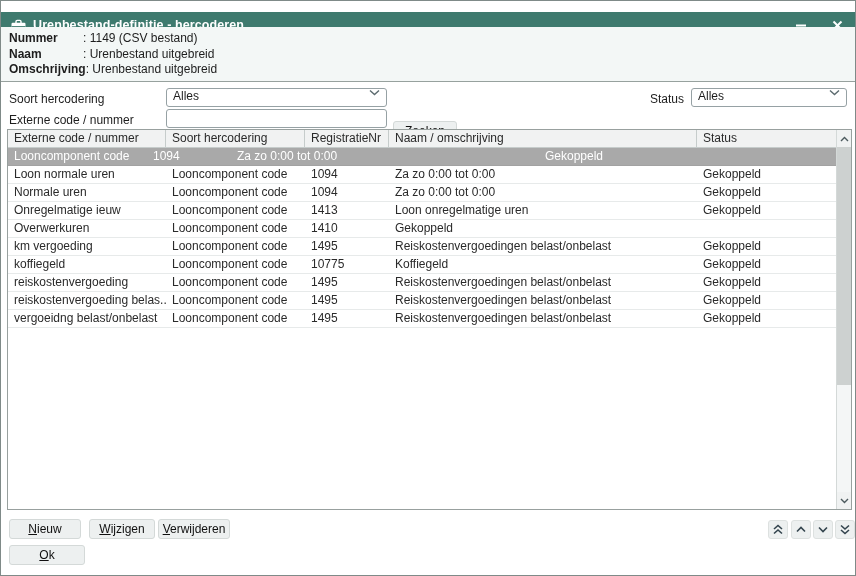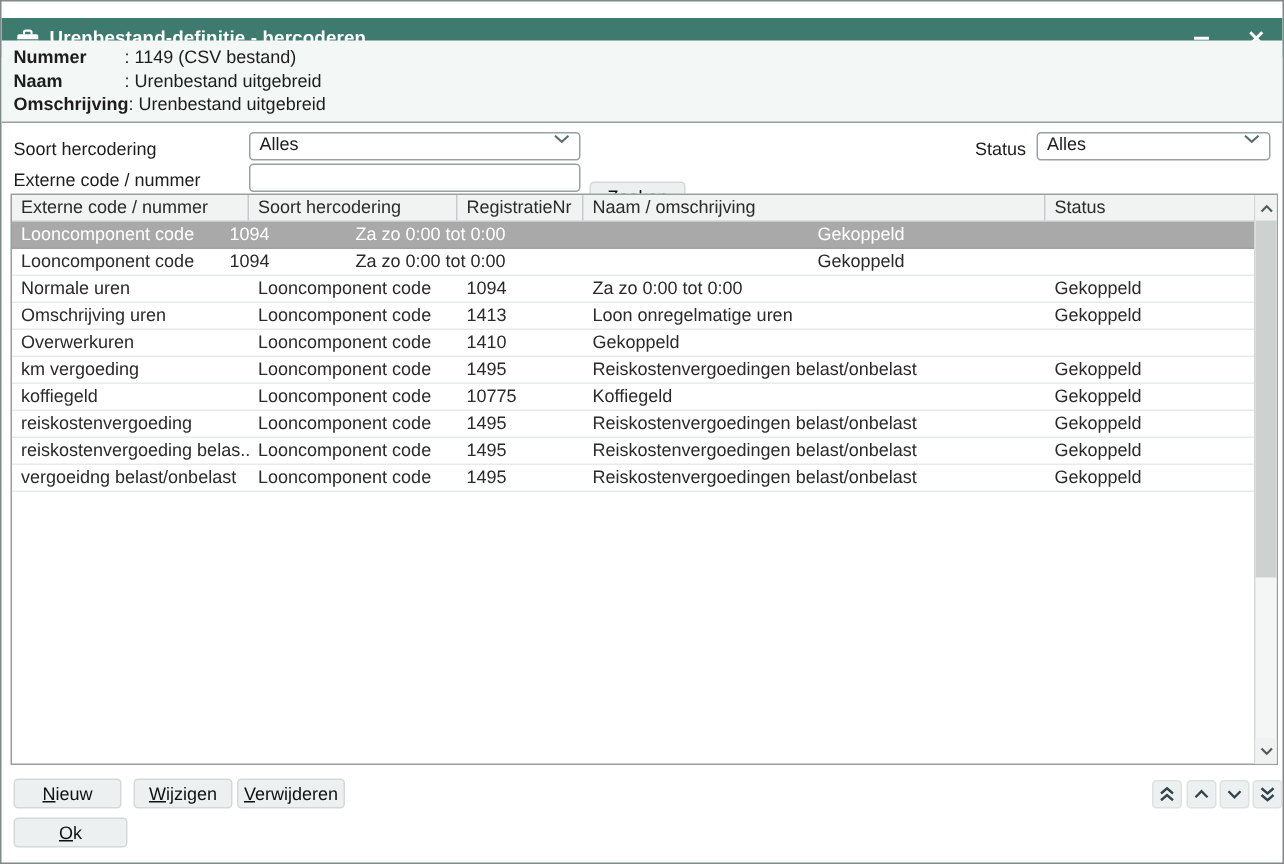--- a/index.html
+++ b/index.html
@@ -170,34 +170,35 @@
         <div class="th c4">Status</div>
       </div>
 
       <div class="row selected">
         <div class="td c1">Looncomponent code</div>
         <div class="td c2">1094</div>
         <div class="td c3">Za zo 0:00 tot 0:00</div>
         <div class="td c4">Gekoppeld</div>
       </div>
       <div class="row">
+        <div class="td c0">Loon normale uren</div>
         <div class="td c1">Looncomponent code</div>
         <div class="td c2">1094</div>
         <div class="td c3">Za zo 0:00 tot 0:00</div>
         <div class="td c4">Gekoppeld</div>
       </div>
       <div class="row">
         <div class="td c0">Normale uren</div>
         <div class="td c1">Looncomponent code</div>
         <div class="td c2">1094</div>
         <div class="td c3">Za zo 0:00 tot 0:00</div>
         <div class="td c4">Gekoppeld</div>
       </div>
       <div class="row">
-        <div class="td c0">Omschrijving uren</div>
+        <div class="td c0">Onregelmatige ieuw</div>
         <div class="td c1">Looncomponent code</div>
         <div class="td c2">1413</div>
         <div class="td c3">Loon onregelmatige uren</div>
         <div class="td c4">Gekoppeld</div>
       </div>
       <div class="row">
         <div class="td c0">Overwerkuren</div>
         <div class="td c1">Looncomponent code</div>
         <div class="td c2">1410</div>
         <div class="td c4">Gekoppeld</div>

